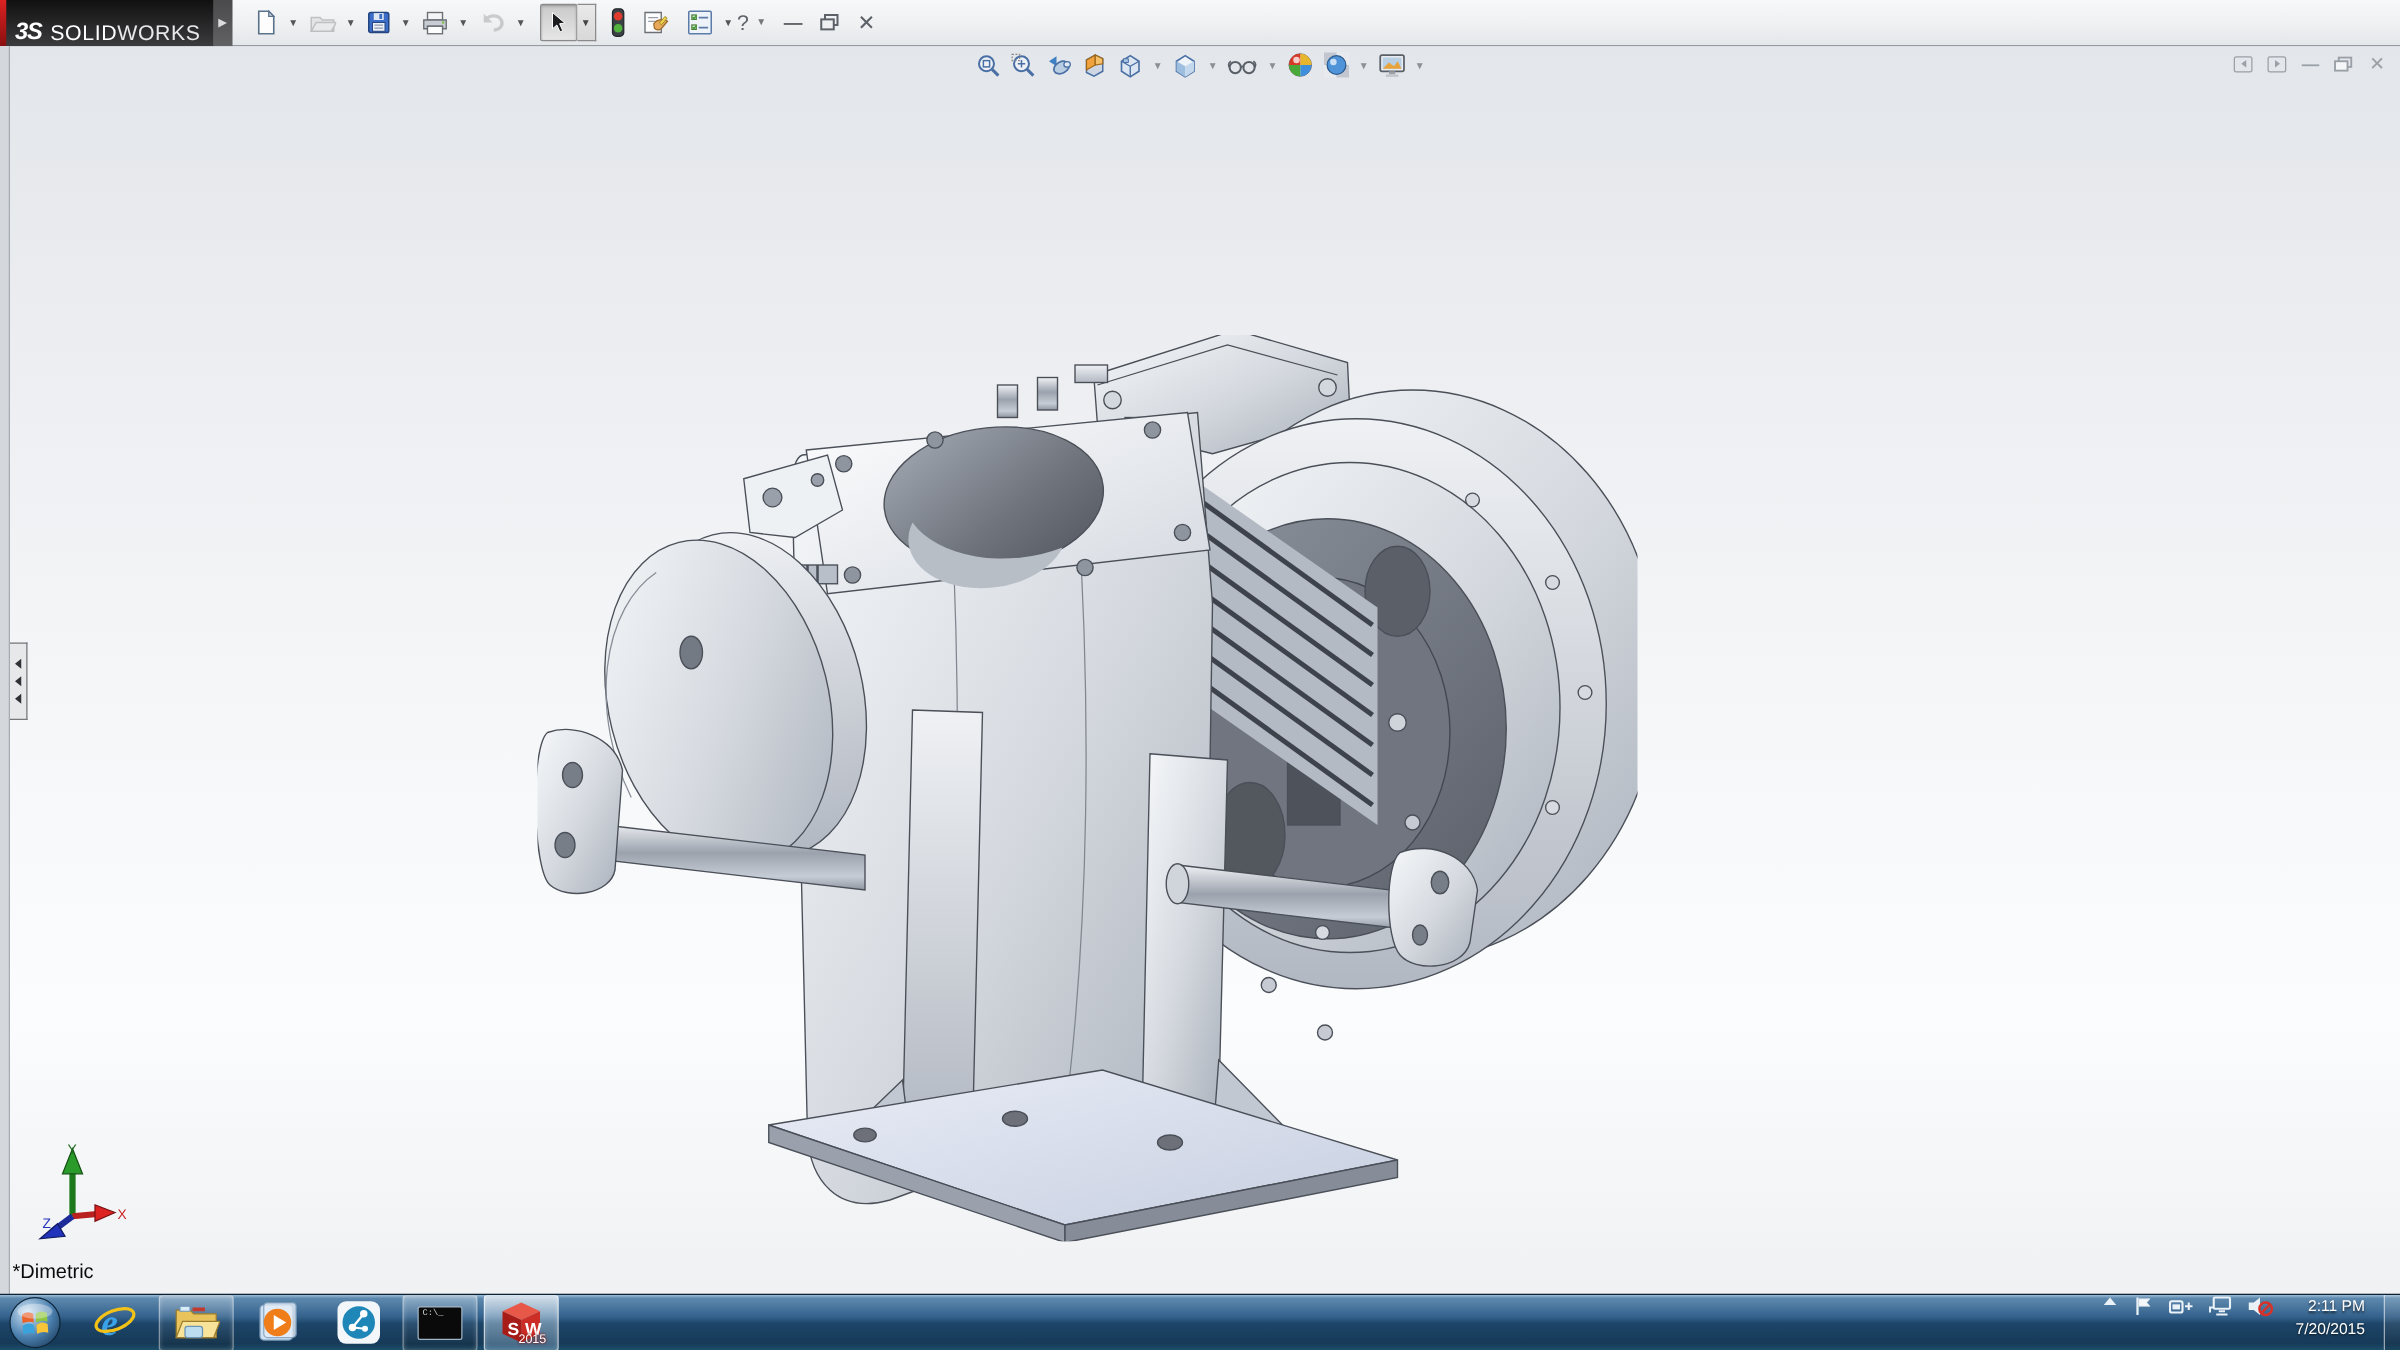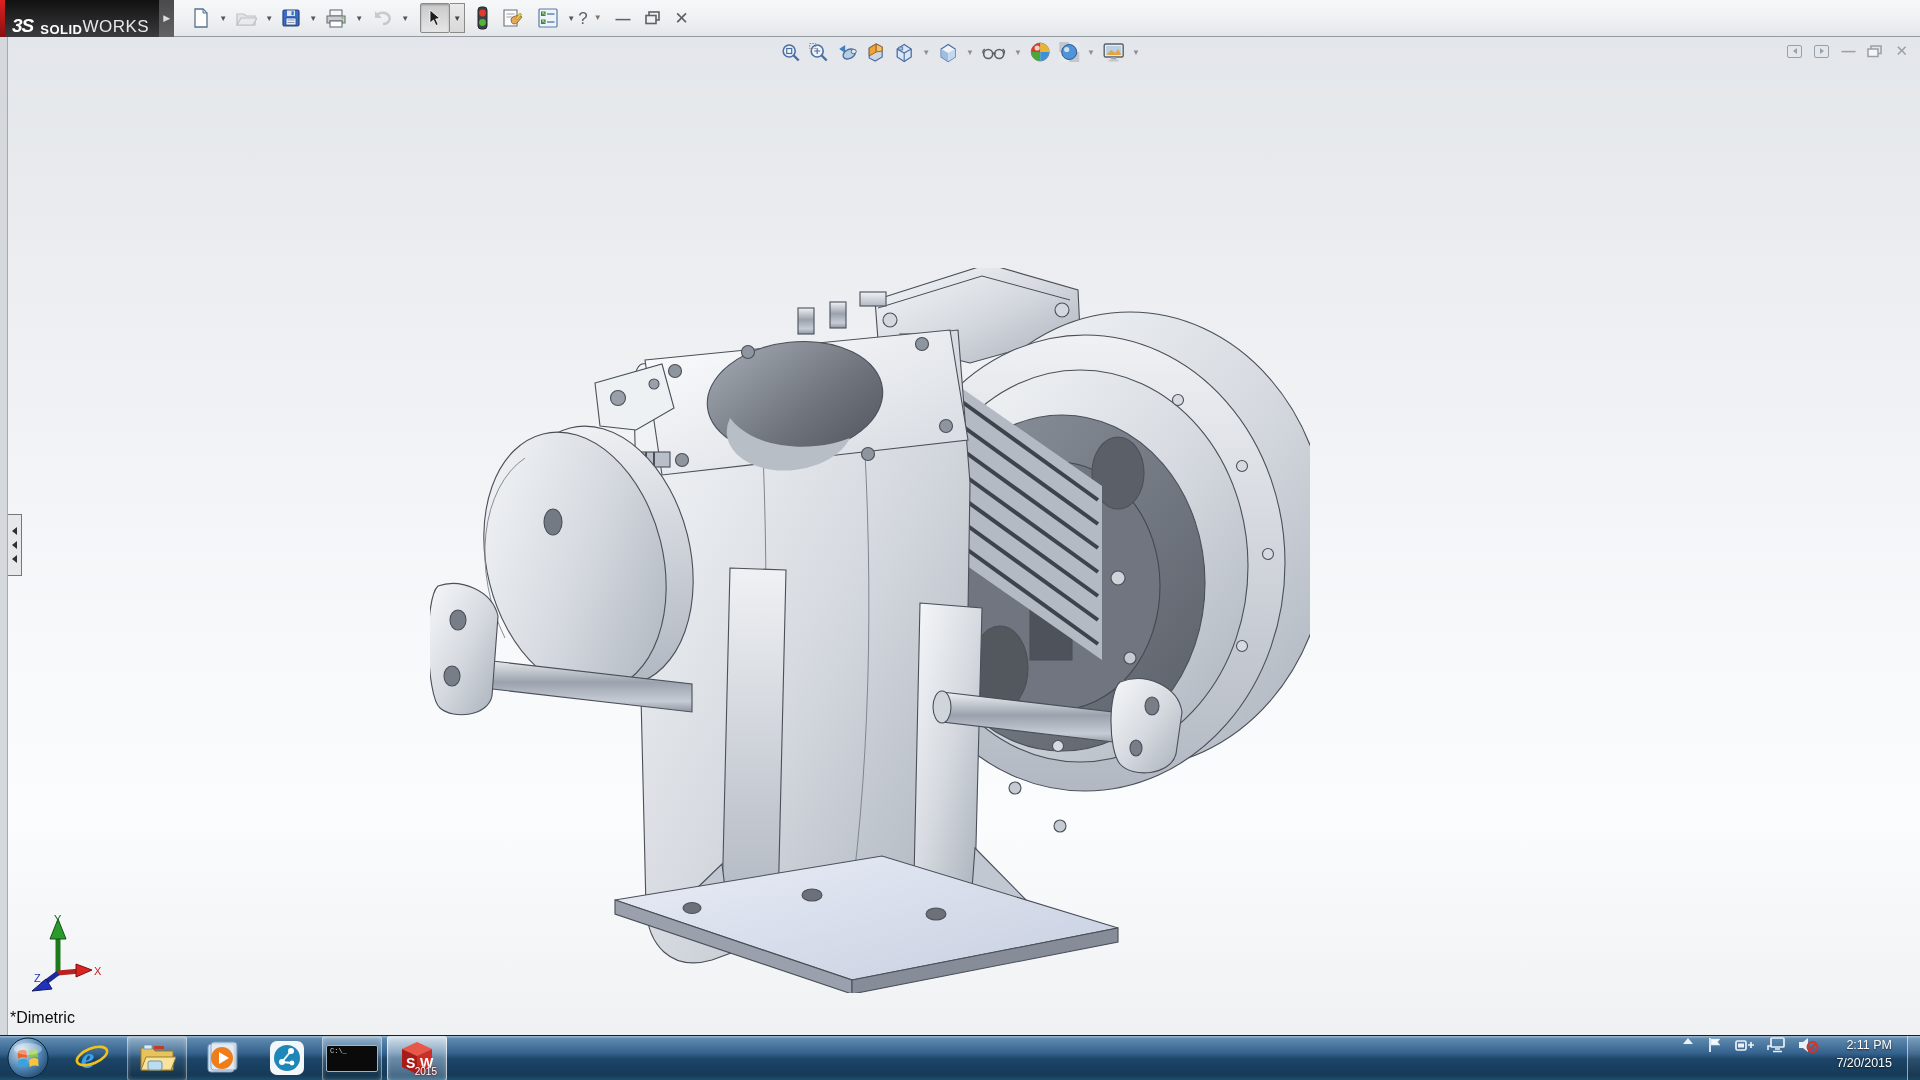--- a/index.html
+++ b/index.html
@@ -9,21 +9,21 @@
   
   .titlebar { position:absolute; left:0; top:0; width:1920px; height:37px;
     background:linear-gradient(180deg,#f7f8fa 0%,#eef0f2 55%,#e4e7ea 100%);
     border-bottom:1px solid #969ba1; display:flex; align-items:center; }
   .logo-box { height:37px; display:flex; align-items:flex-end;
     background:linear-gradient(180deg,#111 0%,#2e2e30 70%,#3c3c3e 100%);
     padding:0 10px 0 12px; position:relative; }
   .logo-box .red-sliver { position:absolute; left:0; top:0; width:5px; height:37px;
     background:linear-gradient(180deg,#d22,#8a0f0f); }
   .brand-mark { color:#fff; font-style:italic; font-weight:bold; font-size:19px; margin-right:7px; letter-spacing:-1px;}
-  .brand-bold { color:#fff; font-weight:bold; font-size:13px; letter-spacing:.5px;}
+  .brand-bold { color:#fff; font-weight:normal; font-size:17px; letter-spacing:.5px;}
   .brand-light { color:#e8e8e8; font-weight:300; font-size:17px; letter-spacing:.5px;}
   .logo-expander { width:15px; height:37px; background:linear-gradient(180deg,#4a4a4c,#626264);
     display:flex; align-items:center; justify-content:center; color:#ddd; font-size:9px; cursor:pointer;}
   .main-toolbar { display:flex; align-items:center; gap:2px; padding-left:14px; }
   .tb-btn { height:30px; display:flex; align-items:center; padding:0 3px; border-radius:2px; }
   .tb-btn.disabled { opacity:.4; filter:grayscale(1); }
   .tb-btn.pressed { background:linear-gradient(180deg,#c9c9c9,#e6e6e6);
     border:1px solid #8a8a8a; box-shadow:inset 0 1px 2px rgba(0,0,0,.25); }
   .dd { width:14px; text-align:center; color:#555; font-size:8px; }
   .dd-box { width:15px; height:30px; display:flex; align-items:center; justify-content:center;
@@ -78,21 +78,21 @@
     box-shadow:inset 0 0 4px rgba(255,255,255,.25); }
   .task-btn.active { background:linear-gradient(180deg,rgba(255,255,255,.70),rgba(210,230,245,.45) 45%,rgba(140,180,210,.35));
     border:1px solid rgba(255,255,255,.65); }
   .tray { margin-left:auto; display:flex; align-items:flex-start; gap:11px; height:45px; }
   .tray-icon { display:flex; align-items:center; justify-content:center; cursor:pointer; }
   .clock { text-align:right; color:#fff; font-size:12.5px; line-height:1.45;
     text-shadow:0 1px 2px rgba(0,0,0,.7); margin:0 4px 0 6px; cursor:pointer;}
   .show-desktop { width:13px; height:45px; border-left:1px solid rgba(255,255,255,.55);
     background:linear-gradient(180deg,rgba(255,255,255,.16),rgba(0,0,0,.12)); cursor:pointer; }
 
-  .cmd-face { position:relative; width:52px; height:27px; background:#0a0a0a;
+  .cmd-face { position:relative; width:36px; height:27px; background:#0a0a0a;
     border:1px solid #9fb4c4; border-radius:2px; }
   .cmd-face span { position:absolute; left:3px; top:1px; color:#cfd8cf;
     font-family:"Liberation Mono", monospace; font-size:7px; }
   .sw-badge { position:relative; width:36px; height:36px; }
   .sw-year { position:absolute; right:-2px; bottom:-1px; color:#fff; font-size:10px; font-weight:normal;
     text-shadow:0 0 2px #801010,0 0 2px #801010; }
   .sw-letter { fill:#fff; font-weight:bold; font-size:14px; font-family:"Liberation Sans",sans-serif; }
 </style>
 </head>
 <body>

